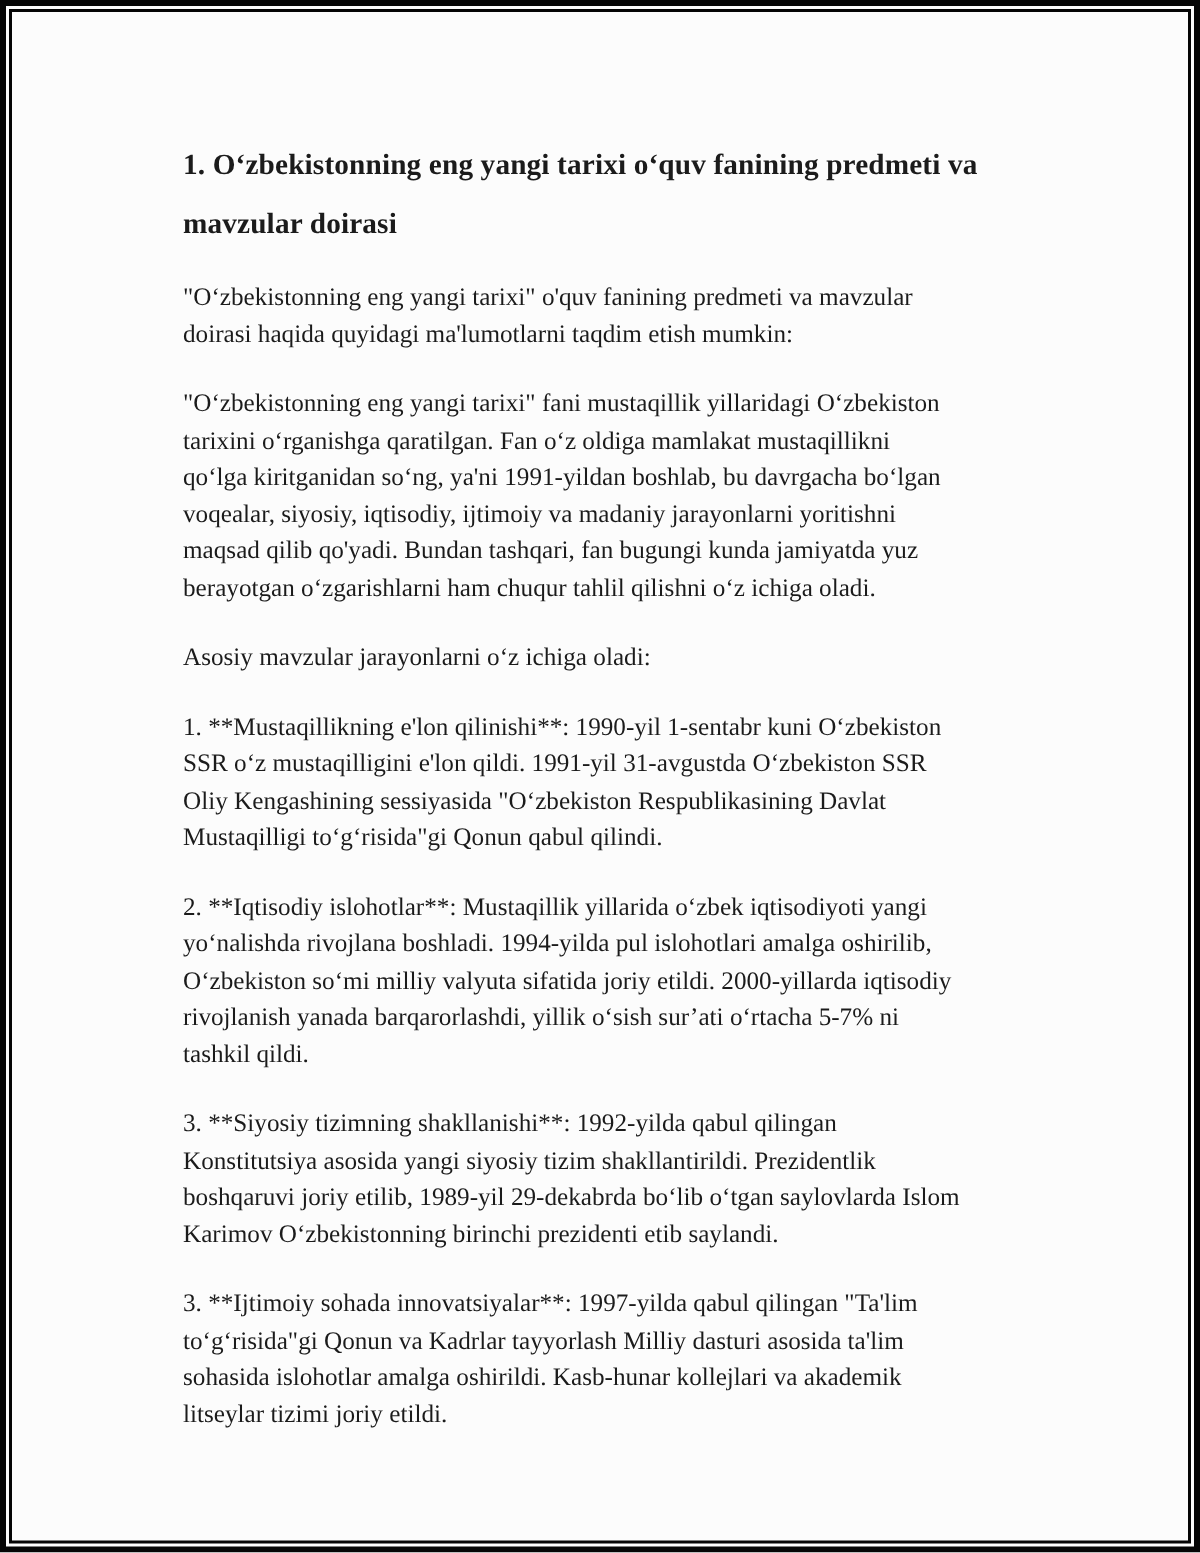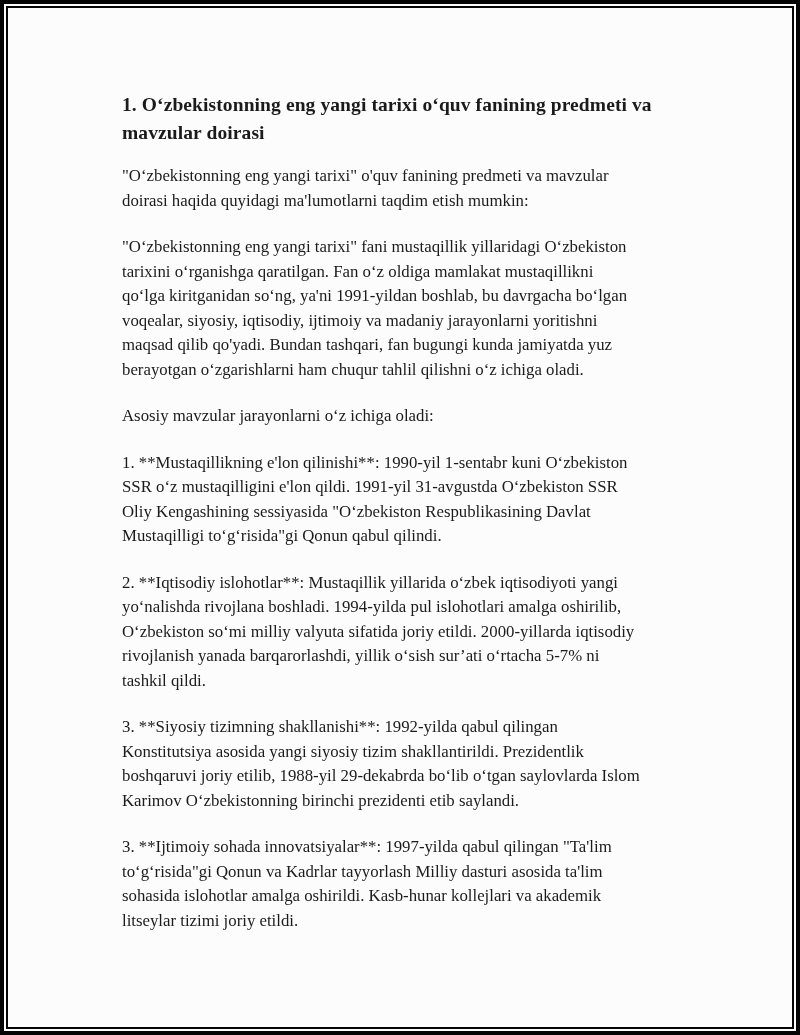--- a/index.html
+++ b/index.html
@@ -33,21 +33,21 @@
     position: absolute;
     left: 118px;
     top: 87px;
     width: 600px;
     color: var(--text-color);
   }
   .doc-title {
     font-family: "Liberation Serif", "DejaVu Serif", serif;
     font-weight: bold;
     font-size: 19.5px;
-    line-height: 28px;
+    line-height: 39px;
     margin: 0 0 17px 0;
     white-space: pre-line;
     letter-spacing: 0.1px;
   }
   .doc-paragraph {
     font-family: "Liberation Serif", "DejaVu Serif", serif;
     font-size: 16.8px;
     line-height: 24.5px;
     margin: 0 0 22px 0;
     white-space: pre-line;
@@ -73,20 +73,20 @@
 SSR oʻz mustaqilligini e'lon qildi. 1991-yil 31-avgustda Oʻzbekiston SSR
 Oliy Kengashining sessiyasida "Oʻzbekiston Respublikasining Davlat
 Mustaqilligi toʻgʻrisida"gi Qonun qabul qilindi.</p>
     <p class="doc-paragraph">2. **Iqtisodiy islohotlar**: Mustaqillik yillarida oʻzbek iqtisodiyoti yangi
 yoʻnalishda rivojlana boshladi. 1994-yilda pul islohotlari amalga oshirilib,
 Oʻzbekiston soʻmi milliy valyuta sifatida joriy etildi. 2000-yillarda iqtisodiy
 rivojlanish yanada barqarorlashdi, yillik oʻsish sur’ati oʻrtacha 5-7% ni
 tashkil qildi.</p>
     <p class="doc-paragraph">3. **Siyosiy tizimning shakllanishi**: 1992-yilda qabul qilingan
 Konstitutsiya asosida yangi siyosiy tizim shakllantirildi. Prezidentlik
-boshqaruvi joriy etilib, 1988-yil 29-dekabrda boʻlib oʻtgan saylovlarda Islom
+boshqaruvi joriy etilib, 1989-yil 29-dekabrda boʻlib oʻtgan saylovlarda Islom
 Karimov Oʻzbekistonning birinchi prezidenti etib saylandi.</p>
     <p class="doc-paragraph">3. **Ijtimoiy sohada innovatsiyalar**: 1997-yilda qabul qilingan "Ta'lim
 toʻgʻrisida"gi Qonun va Kadrlar tayyorlash Milliy dasturi asosida ta'lim
 sohasida islohotlar amalga oshirildi. Kasb-hunar kollejlari va akademik
 litseylar tizimi joriy etildi.</p>
   </div>
 </div>
 
 </body></html>

